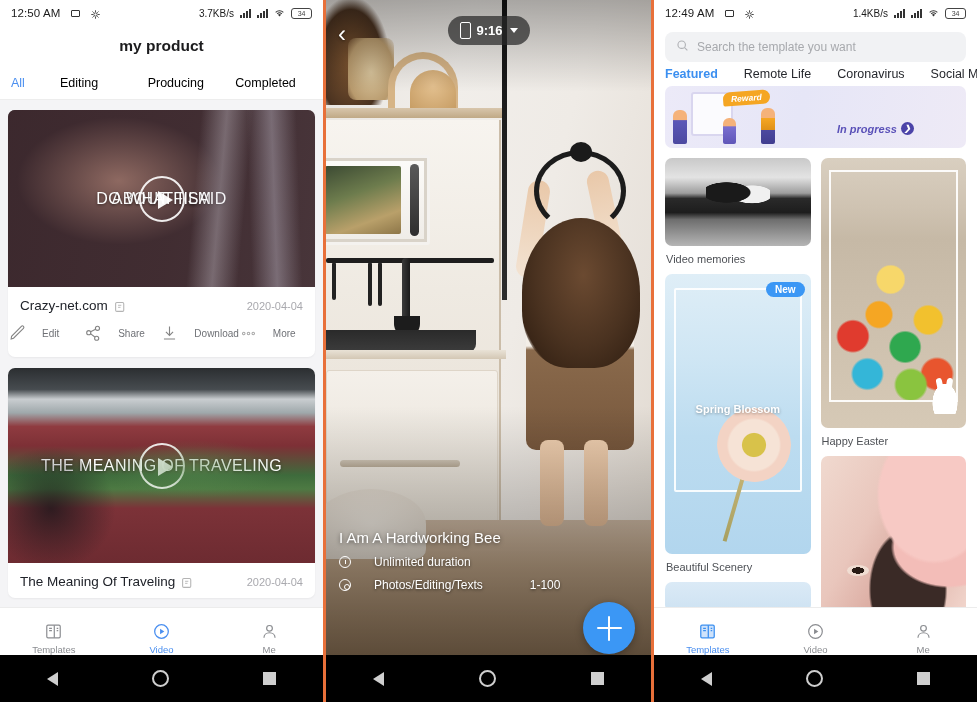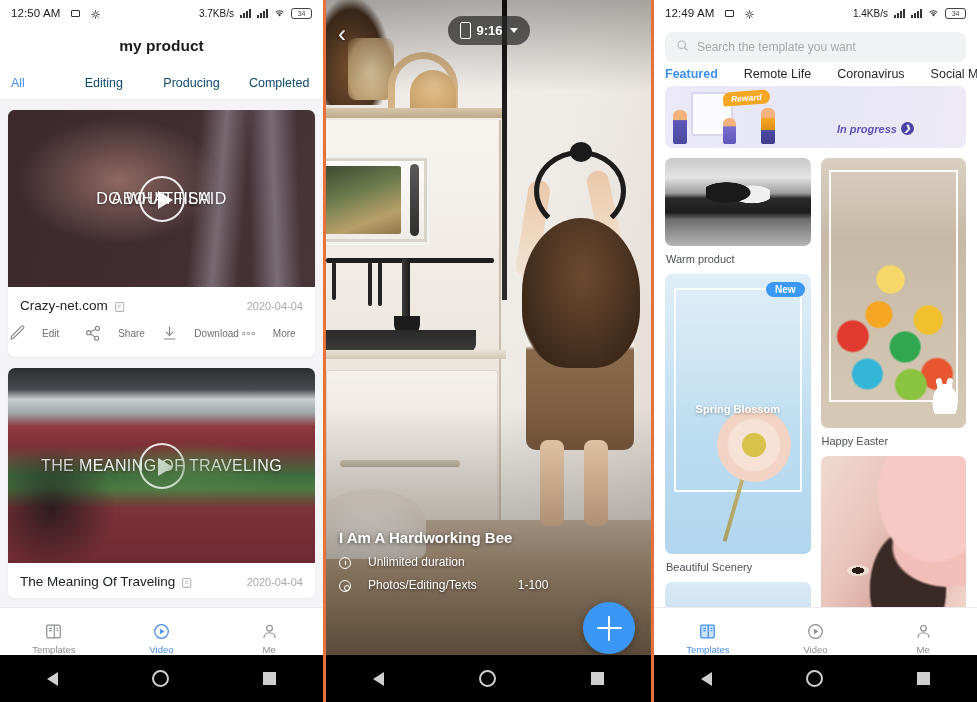--- a/index.html
+++ b/index.html
@@ -43,21 +43,21 @@
   
   .p1-title {
     height: 40px; display: flex; align-items: center; justify-content: center;
     font-size: 15.5px; font-weight: bold; color: #1c1c1e; background: #fff;
   }
   .p1-tabs {
     display: flex; height: 34px; align-items: center; background: #fff;
     border-bottom: 1px solid #ededed;
   }
   .p1-tabs .tab {
-    flex: 1; text-align: center; font-size: 12.5px; color: #0c4a6e;
+    flex: 1; text-align: left; font-size: 12.5px; color: #000000;
   }
   .p1-tabs .tab.active { color: #4a8ff0; }
   .p1-tabs .tab:first-child { text-align: left; padding-left: 11px; flex: 0 0 60px; }
 
   .p1-body { background: #f4f4f6; height: 602px; padding: 10px 8px 0; overflow: hidden; }
   .vcard { background: #fff; border-radius: 7px; overflow: hidden; margin-bottom: 11px;
            box-shadow: 0 1px 2px rgba(0,0,0,.05); }
   .thumb { position: relative; height: 177px; overflow: hidden; }
   .thumb.t1 {
     background:
@@ -279,22 +279,22 @@
     font-size: 13px; font-weight: bold;
   }
   .p2-pill .phone {
     width:11px; height:17px; border: 1.6px solid #fff; border-radius: 2px;
   }
   .p2-pill .caret {
     width:0;height:0;border-left:4px solid transparent;border-right:4px solid transparent;
     border-top:5px solid #fff; margin-left:1px;
   }
   .p2-info { position: absolute; left: 13px; bottom: 110px; z-index: 4; color:#fff; }
-  .p2-info .ttl { font-size: 15px; font-weight: bold; text-shadow: 0 1px 4px rgba(0,0,0,.6); }
-  .p2-info .row { display:flex; align-items:flex-end; gap:17px; margin-top: 9px;
+  .p2-info .ttl { font-size: 15px; font-weight: normal; text-shadow: 0 1px 4px rgba(0,0,0,.6); }
+  .p2-info .row { display:flex; align-items:center; gap:23px; margin-top: 9px;
                   font-size: 12px; text-shadow: 0 1px 3px rgba(0,0,0,.6); }
   .p2-info .row .val { margin-left: 24px; }
   .ring { width: 12px; height: 12px; border: 1.3px solid #fff; border-radius: 50%;
           position: relative; display:inline-block; flex:0 0 12px;}
   .ring.clock::after { content:""; position:absolute; left:5px; top:2.5px;
           width:1.2px; height:4px; background:#fff; }
   .ring.img::after { content:""; position:absolute; left:3.8px; top:3.8px;
           width:4px; height:4px; border:1.2px solid #fff; border-radius:50%; }
   .p2-fab {
     position:absolute; right: 16px; bottom: 48px; z-index: 5;
@@ -713,21 +713,21 @@
           <span>In progress</span>
           <span class="arr">❯</span>
         </div>
       </div>
 
       <div class="grid">
 
         <div class="col">
           <div class="tcard">
             <div class="img warm"></div>
-            <div class="cap">Warm product</div>
+            <div class="cap">Video memories</div>
           </div>
           <div class="tcard">
             <div class="img spring">
               <div class="frame"></div>
               <div class="stem"></div>
               <div class="flower"></div>
               <div class="txt">Spring Blossom</div>
               <div class="badge-new">New</div>
             </div>
             <div class="cap">Beautiful Scenery</div>

